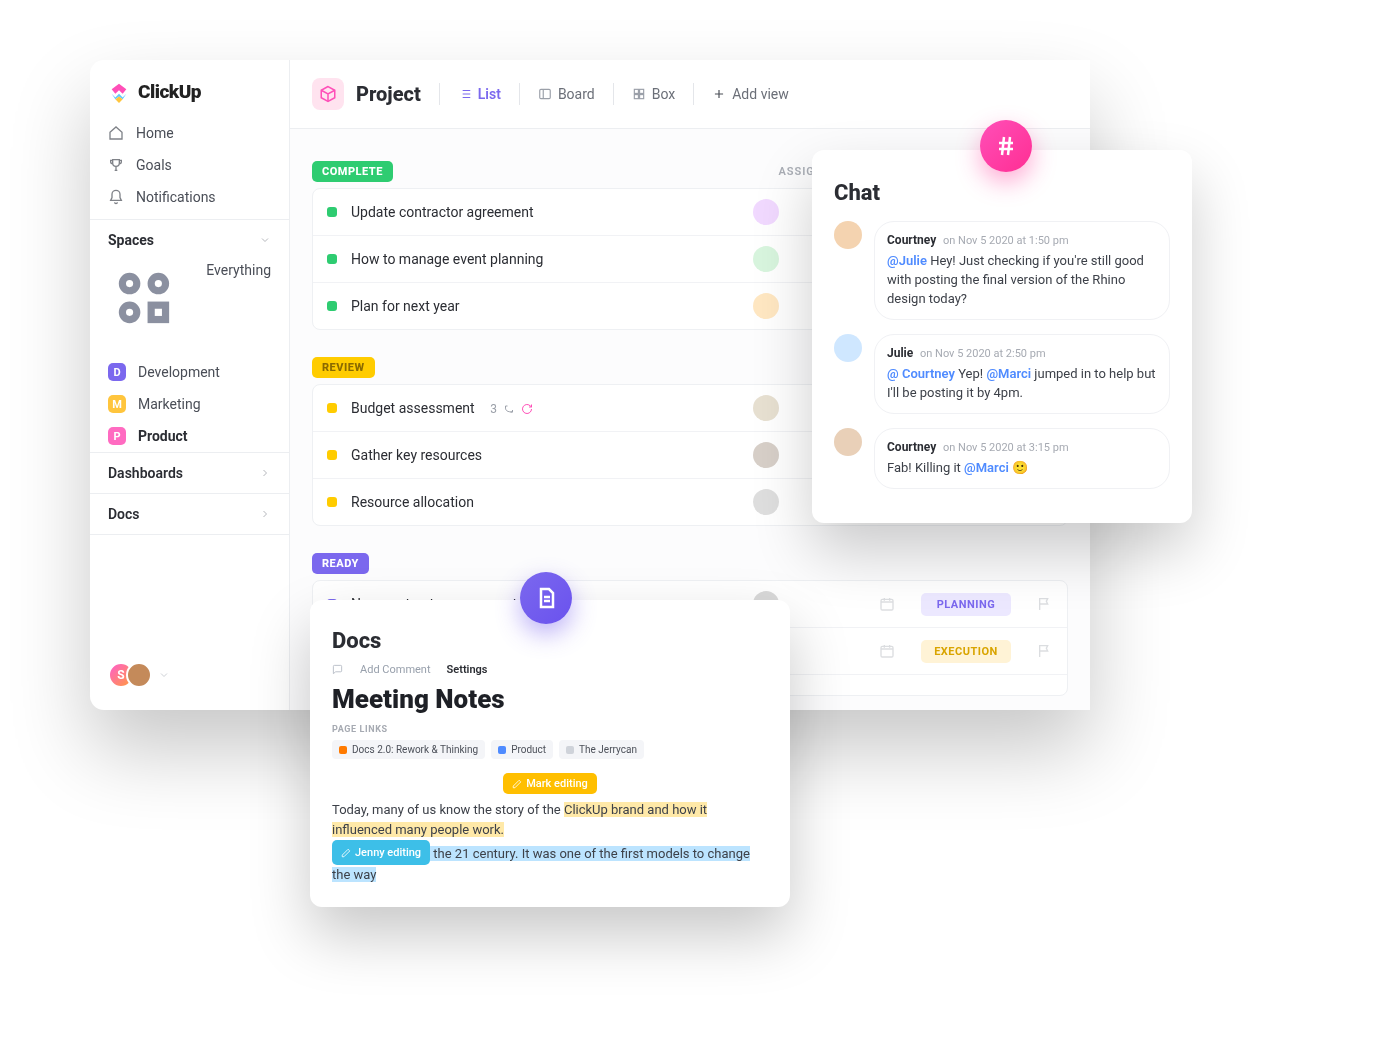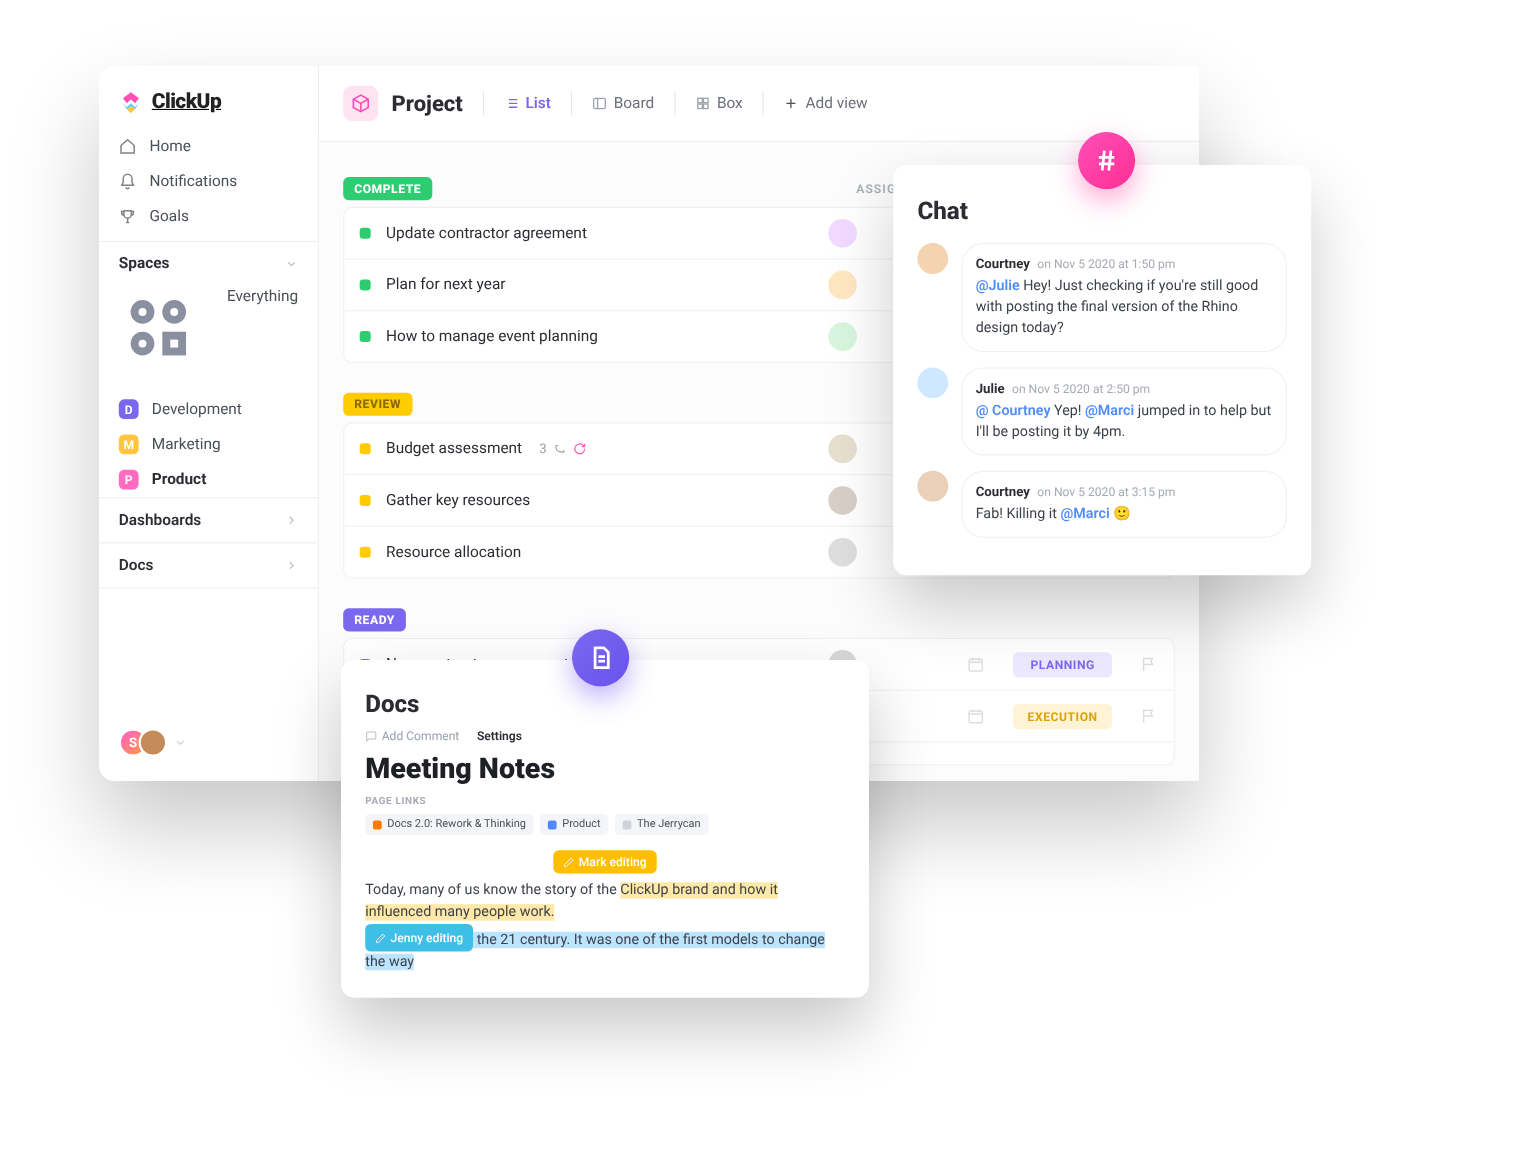--- a/index.html
+++ b/index.html
@@ -1,20 +1,20 @@
 <!DOCTYPE html>
 <html><head>
 <meta charset="utf-8">
 <style>
   * { box-sizing: border-box; margin: 0; padding: 0; font-family: -apple-system, BlinkMacSystemFont, "Segoe UI", Roboto, Helvetica, Arial, sans-serif; }
   body { background: #fff; width: 1400px; height: 1055px; position: relative; overflow: hidden; }
   .app-window { position: absolute; left: 90px; top: 60px; width: 1000px; height: 650px; background: #fff; border-radius: 14px; box-shadow: 0 40px 80px rgba(0,0,0,0.22); display: flex; }
   
   .sidebar { width: 200px; border-right: 1px solid #eceef1; display: flex; flex-direction: column; padding: 20px 0 12px 0; }
-  .brand { display: flex; align-items: center; gap: 8px; padding: 0 18px 14px 18px; text-decoration: underline; }
+  .brand { display: flex; align-items: center; gap: 8px; padding: 0 18px 14px 18px; }
   .brand-mark { width: 22px; height: 22px; }
   .brand-name { font-weight: 900; font-size: 19px; color: #222; letter-spacing: -0.5px; }
   .nav-item { display: flex; align-items: center; gap: 12px; padding: 8px 18px; color: #4a4e57; font-size: 14px; cursor: pointer; }
   .nav-item .ico { width: 16px; height: 16px; opacity: .7; }
   .section-header { display: flex; align-items: center; justify-content: space-between; padding: 12px 18px 6px 18px; font-size: 14px; font-weight: 700; color: #2b2d33; border-top: 1px solid #eceef1; margin-top: 6px; }
   .everything { display: flex; gap: 12px; padding: 8px 18px; color: #4a4e57; font-size: 14px; cursor: pointer; }
   .space-item { display: flex; align-items: center; gap: 12px; padding: 7px 18px; font-size: 14px; color: #4a4e57; cursor: pointer; }
   .space-item.active { font-weight: 700; color: #2b2d33; }
   .space-chip { width: 18px; height: 18px; border-radius: 5px; color: #fff; font-size: 11px; font-weight: 700; display: flex; align-items: center; justify-content: center; }
   .sb-row { display: flex; align-items: center; justify-content: space-between; padding: 12px 18px; border-top: 1px solid #eceef1; font-size: 14px; color: #2b2d33; font-weight: 600; cursor: pointer; }
@@ -90,32 +90,32 @@
     </div>
 
     <div class="nav-item">
       <svg class="ico" viewBox="0 0 24 24" fill="none" stroke="#4a4e57" stroke-width="2">
           <path d="M3 11 L12 3 L21 11 V21 H3 Z"></path>
         </svg>
       <span>Home</span>
     </div>
     <div class="nav-item">
       <svg class="ico" viewBox="0 0 24 24" fill="none" stroke="#4a4e57" stroke-width="2">
-          <path d="M6 8a6 6 0 1 1 12 0v5l2 4H4l2-4Z"></path>
-          <path d="M10 20a2 2 0 0 0 4 0"></path>
-        </svg>
-      <span>Notifications</span>
-    </div>
-    <div class="nav-item">
-      <svg class="ico" viewBox="0 0 24 24" fill="none" stroke="#4a4e57" stroke-width="2">
           <path d="M7 4h10v5a5 5 0 0 1-10 0Z"></path>
           <path d="M7 5H4v2a3 3 0 0 0 3 3M17 5h3v2a3 3 0 0 1-3 3"></path>
           <path d="M10 20h4M12 14v6"></path>
         </svg>
       <span>Goals</span>
+    </div>
+    <div class="nav-item">
+      <svg class="ico" viewBox="0 0 24 24" fill="none" stroke="#4a4e57" stroke-width="2">
+          <path d="M6 8a6 6 0 1 1 12 0v5l2 4H4l2-4Z"></path>
+          <path d="M10 20a2 2 0 0 0 4 0"></path>
+        </svg>
+      <span>Notifications</span>
     </div>
 
     <div class="section-header">
       <span>Spaces</span>
       <svg class="chev" viewBox="0 0 24 24" fill="none" stroke="#6b6f78" stroke-width="2">
           <path d="M6 9l6 6 6-6"></path>
         </svg>
     </div>
     <div class="everything">
       <svg class="ico" viewBox="0 0 24 24" fill="none" stroke="#8b90a0" stroke-width="2">
@@ -214,28 +214,28 @@
         </div>
         <div class="task-list">
           <div class="row">
             <span class="status-sq" style="background:#2ecc71"></span>
             <span class="task-title">Update contractor agreement</span>
             <span class="assignee" style="background:#f1d9ff"></span>
             <span class="right-cells"></span>
           </div>
           <div class="row">
             <span class="status-sq" style="background:#2ecc71"></span>
+            <span class="task-title">How to manage event planning</span>
+            <span class="assignee" style="background:#d8f5de"></span>
+            <span class="right-cells"></span>
+          </div>
+          <div class="row">
+            <span class="status-sq" style="background:#2ecc71"></span>
             <span class="task-title">Plan for next year</span>
             <span class="assignee" style="background:#ffe7c2"></span>
-            <span class="right-cells"></span>
-          </div>
-          <div class="row">
-            <span class="status-sq" style="background:#2ecc71"></span>
-            <span class="task-title">How to manage event planning</span>
-            <span class="assignee" style="background:#d8f5de"></span>
             <span class="right-cells"></span>
           </div>
         </div>
       </div>
 
       <div class="group">
         <span class="group-label" style="background:#ffcc00;color:#8a6a00">REVIEW</span>
         <div class="task-list">
           <div class="row">
             <span class="status-sq" style="background:#ffcc00"></span>
@@ -351,21 +351,21 @@
 <div class="docs-bubble-icon">
   <svg width="24" height="24" viewBox="0 0 24 24" fill="none" stroke="#fff" stroke-width="2.5">
       <path d="M7 3h8l4 4v14H7z"></path>
       <path d="M10 11h6M10 15h6"></path>
     </svg>
 </div>
 
 <div class="docs-card">
   <div class="docs-title">Docs</div>
   <div class="doc-actions">
-    <span style="display:flex;align-items:center;gap:4px">
+    <span style="display:flex;align-items:center;gap:17px">
       <svg width="11" height="11" viewBox="0 0 24 24" fill="none" stroke="#b7bcc6" stroke-width="2">
           <path d="M21 15a2 2 0 0 1-2 2H8l-5 4V5a2 2 0 0 1 2-2h14a2 2 0 0 1 2 2z"></path>
         </svg>
       <span>Add Comment</span>
     </span>
     <span class="set">Settings</span>
   </div>
   <div class="doc-h1">Meeting Notes</div>
   <div class="page-links-label">PAGE LINKS</div>
   <div class="link-chips">

